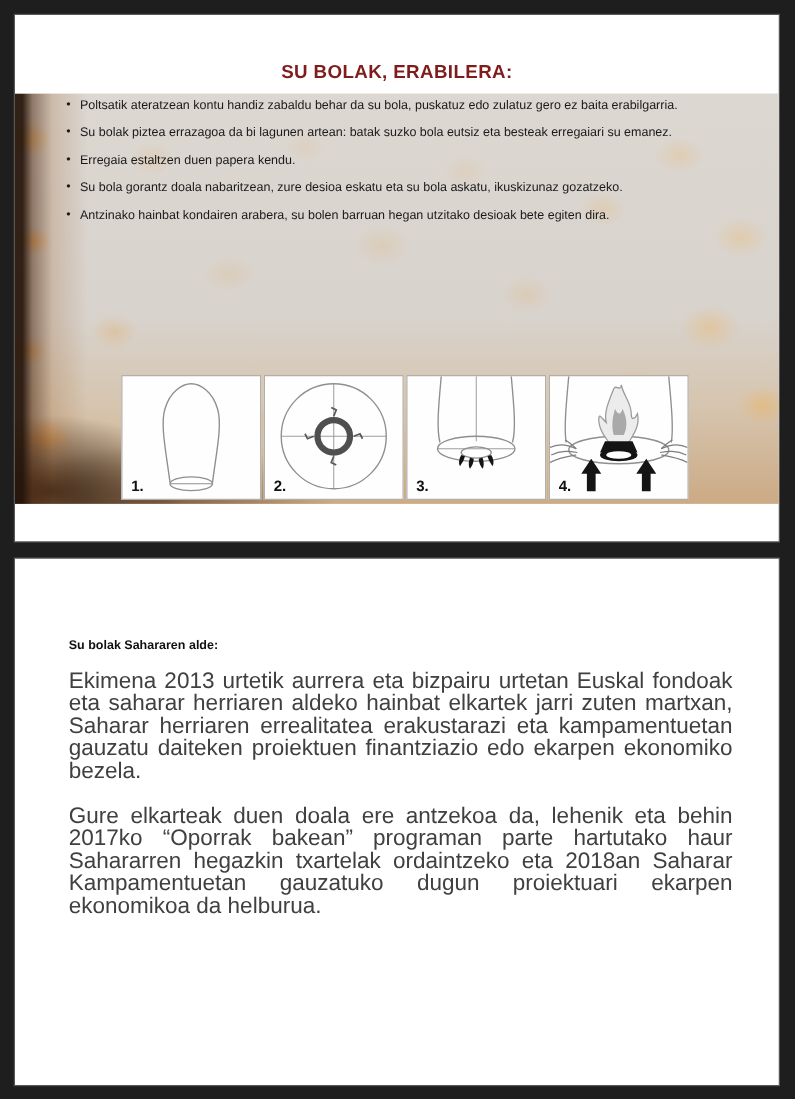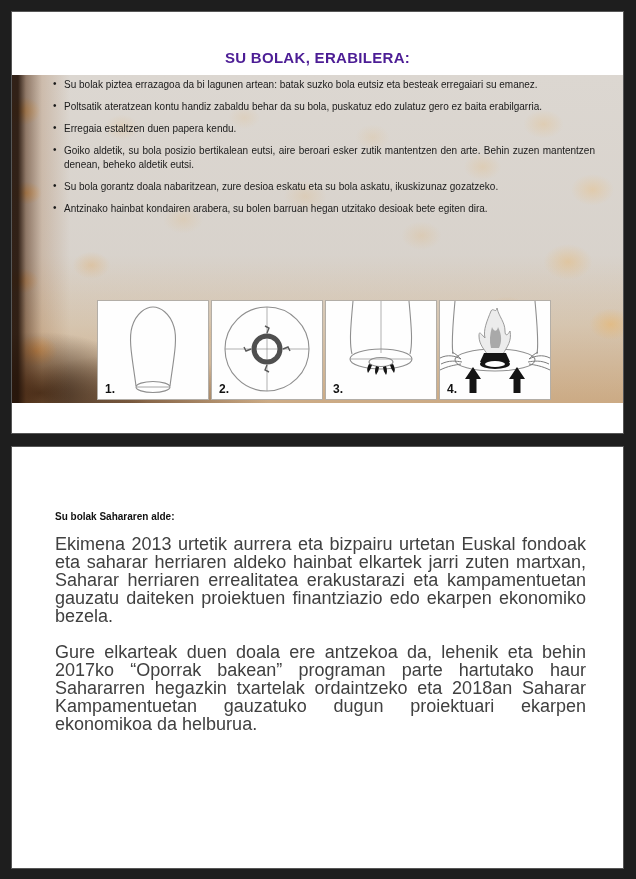--- a/index.html
+++ b/index.html
@@ -10,21 +10,21 @@
   }
   .page {
     position:absolute; left:12px; width:611px; height:421px;
     background:#ffffff; box-shadow:0 0 0 1px #565656;
   }
   #page1 { top:12px; }
   #page2 { top:447px; }
 
   .title {
     position:absolute; top:37px; left:0; right:0; margin:0;
-    text-align:center; font-size:15px; font-weight:bold; color:#4c1d95;
+    text-align:center; font-size:15px; font-weight:bold; color:#7f1d1d;
     letter-spacing:0.3px;
   }
 
   
   .photo-band {
     position:absolute; top:63px; left:0; width:611px; height:328px;
     background-color:#d8d2cb;
     background-image:
       linear-gradient(to right, rgba(36,19,9,0.93) 0, rgba(36,19,9,0.93) 6px, rgba(82,44,18,0.55) 14px, rgba(150,90,40,0.22) 30px, rgba(150,90,40,0) 58px),
       radial-gradient(ellipse 150px 85px at 28px 318px, rgba(40,22,11,0.88), rgba(40,22,11,0) 72%),
@@ -84,24 +84,23 @@
 </head>
 <body>
 
 <div>
 
   <div class="page" id="page1">
     <h1 class="title">SU BOLAK, ERABILERA:</h1>
 
     <div class="photo-band">
       <ul class="bullets">
+        <li>Poltsatik ateratzean kontu handiz zabaldu behar da su bola, puskatuz edo zulatuz gero ez baita erabilgarria.</li>
         <li>Su bolak piztea errazagoa da bi lagunen artean: batak suzko bola eutsiz eta besteak erregaiari su emanez.</li>
-        <li>Poltsatik ateratzean kontu handiz zabaldu behar da su bola, puskatuz edo zulatuz gero ez baita erabilgarria.</li>
         <li>Erregaia estaltzen duen papera kendu.</li>
-        <li>Goiko aldetik, su bola posizio bertikalean eutsi, aire beroari esker zutik mantentzen den arte. Behin zuzen mantentzen denean, beheko aldetik eutsi.</li>
         <li>Su bola gorantz doala nabaritzean, zure desioa eskatu eta su bola askatu, ikuskizunaz gozatzeko.</li>
         <li>Antzinako hainbat kondairen arabera, su bolen barruan hegan utzitako desioak bete egiten dira.</li>
       </ul>
 
       <div class="steps">
 
         <div class="step-box">
           <svg width="110" height="98" viewBox="0 0 110 98">
             <g stroke="#8f8f8f" stroke-width="1.1" fill="none">
               <path d="M38,85 C35,61 30,39 34,26 C38,12 48,6 55,6 C62,6 72,12 76,26 C80,39 75,61 72,85"></path>

